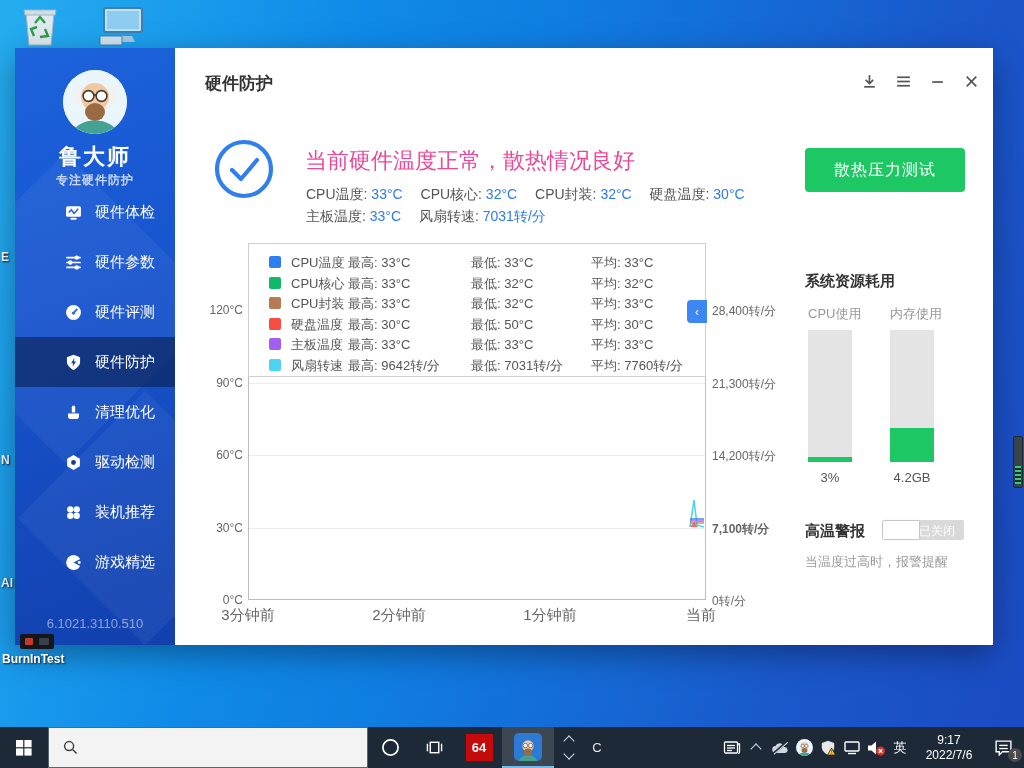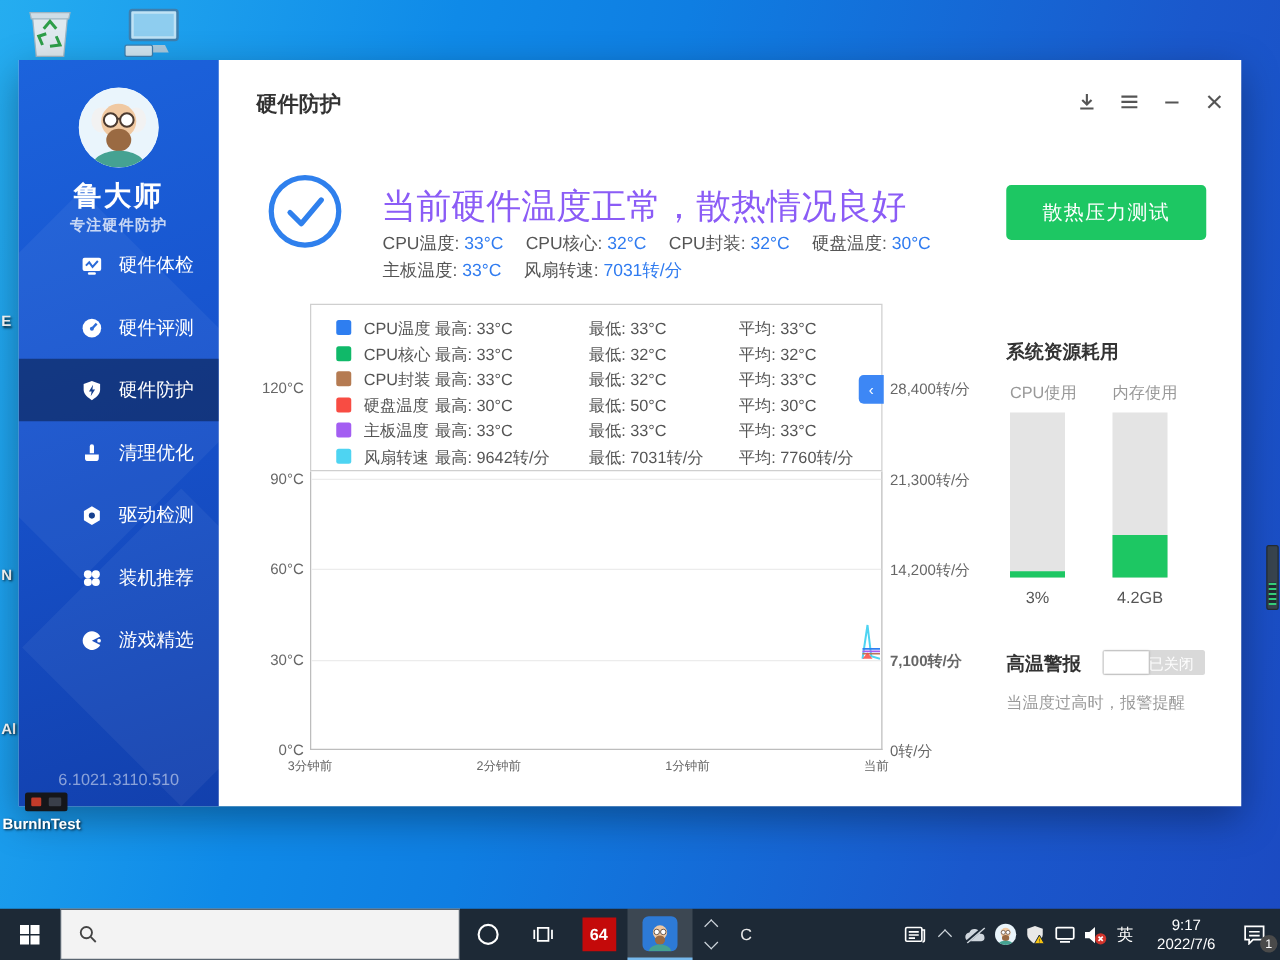--- a/index.html
+++ b/index.html
@@ -22,41 +22,41 @@
   .menu { left:0; top:139px; width:160px; }
   .menu-item { position:relative; height:50px; display:flex; align-items:center; padding-left:30px; cursor:pointer;justify-content:center; }
   .menu-item.active { background:rgba(7,26,66,.55); }
   .menu-item .mi-icon { width:17px; height:17px; margin-right:13px; display:inline-flex; }
   .menu-item .mi-label { color:#fff; font-size:15px; }
   .version { left:0; top:568px; width:160px; text-align:center; color:rgba(255,255,255,.5); font-size:13px; }
   
   .page-title { left:190px; top:24px; font-size:17px; font-weight:bold; color:#333; }
   .win-btn { top:22px; width:22px; height:22px; display:flex; align-items:center; justify-content:center; cursor:pointer; color:#555; }
   
-  .headline { left:290px; top:98px; font-size:28px; color:#8b5cf6; font-weight:500; }
+  .headline { left:290px; top:98px; font-size:22px; color:#ec4899; font-weight:500; }
   .metric-line { font-size:14px; color:#555; }
   .metric-line b { font-weight:normal; color:#2f7bf0; }
   .metric-item { margin-right:14px; }
   .test-btn { left:790px; top:100px; width:160px; height:44px; background:#1dc763; color:#fff; font-size:16px;
     border:none; border-radius:4px; cursor:pointer; letter-spacing:1px; }
   
   .legend-box { left:233px; top:195px; width:458px; height:134px; border:1px solid #cfcfcf; background:#fff; z-index:3; }
   .legend-row { position:absolute; left:0; width:100%; height:20px; font-size:13px; color:#555; }
   .swatch { position:absolute; left:20px; top:4px; width:12px; height:12px; border-radius:2px; }
   .lg-name { position:absolute; left:42px; top:2px; }
   .lg-max { position:absolute; left:99px; top:2px; }
   .lg-min { position:absolute; left:222px; top:2px; }
   .lg-avg { position:absolute; left:342px; top:2px; }
   .collapse-chip { left:672px; top:252px; width:20px; height:23px; background:#3d87f5; color:#fff; border-radius:4px 0 0 4px;
     display:flex; align-items:center; justify-content:center; font-size:12px; z-index:4; cursor:pointer; }
   .plot { left:233px; top:329px; width:458px; height:223px; border-left:1px solid #bdbdbd; border-right:1px solid #bdbdbd; border-bottom:1px solid #bdbdbd; background:#fff; }
   .gridline { position:absolute; left:0; width:100%; height:1px; background:#ececec; }
   .tickL { position:absolute; width:48px; text-align:right; font-size:12px; color:#666; }
   .tickR { position:absolute; left:697px; font-size:12px; color:#666; }
-  .tickX { position:absolute; top:558px; width:70px; text-align:center; font-size:10px; color:#666; }
+  .tickX { position:absolute; top:558px; width:70px; text-align:center; font-size:15px; color:#666; }
   
   .rp-title { font-size:15px; font-weight:bold; color:#333; }
   .rp-label { font-size:13px; color:#999; }
   .vbar { position:absolute; width:44px; height:132px; background:#e4e4e4; }
   .vbar .fill { position:absolute; bottom:0; left:0; width:100%; }
   .rp-value { position:absolute; width:44px; text-align:center; font-size:13px; color:#555; }
   .toggle { left:867px; top:472px; width:82px; height:20px; background:#d9d9d9; border-radius:2px; cursor:pointer; }
   .toggle .knob { position:absolute; left:1px; top:1px; width:36px; height:18px; background:#fff; box-shadow:0 0 2px rgba(0,0,0,.25); }
   .toggle .state { position:absolute; right:9px; top:3px; font-size:12px; color:#fdfdfd; }
   .alarm-hint { left:790px; top:505px; font-size:13px; color:#9a9a9a; }
@@ -127,20 +127,33 @@
             <svg viewBox="0 0 16 16" width="17" height="17">
                 <rect x="1" y="2" width="14" height="10" rx="1.5" fill="#fff"></rect>
                 <polyline points="3.5,8 6,5.5 8.5,9 12.5,4.5" fill="none" stroke="#2b6bd8" stroke-width="1.5"></polyline>
                 <rect x="5" y="13" width="6" height="1.8" rx=".9" fill="#fff"></rect>
               </svg>
           </span>
           <span class="mi-label">硬件体检</span>
         </div>
         <div class="menu-item">
           <span class="mi-icon">
+            <svg viewBox="0 0 16 16" width="17" height="17" fill="#fff">
+                <rect x="1" y="2.6" width="14" height="1.6" rx=".8"></rect>
+                <rect x="1" y="7.2" width="14" height="1.6" rx=".8"></rect>
+                <rect x="1" y="11.8" width="14" height="1.6" rx=".8"></rect>
+                <circle cx="11" cy="3.4" r="2.1"></circle>
+                <circle cx="5" cy="8" r="2.1"></circle>
+                <circle cx="11" cy="12.6" r="2.1"></circle>
+              </svg>
+          </span>
+          <span class="mi-label">硬件参数</span>
+        </div>
+        <div class="menu-item">
+          <span class="mi-icon">
             <svg viewBox="0 0 16 16" width="17" height="17">
                 <circle cx="8" cy="8" r="7" fill="#fff"></circle>
                 <line x1="8" y1="8.5" x2="11.6" y2="4.6" stroke="#2b6bd8" stroke-width="1.8"></line>
                 <circle cx="8" cy="8.5" r="1.5" fill="#2b6bd8"></circle>
               </svg>
           </span>
           <span class="mi-label">硬件评测</span>
         </div>
         <div class="menu-item active">
           <span class="mi-icon">

